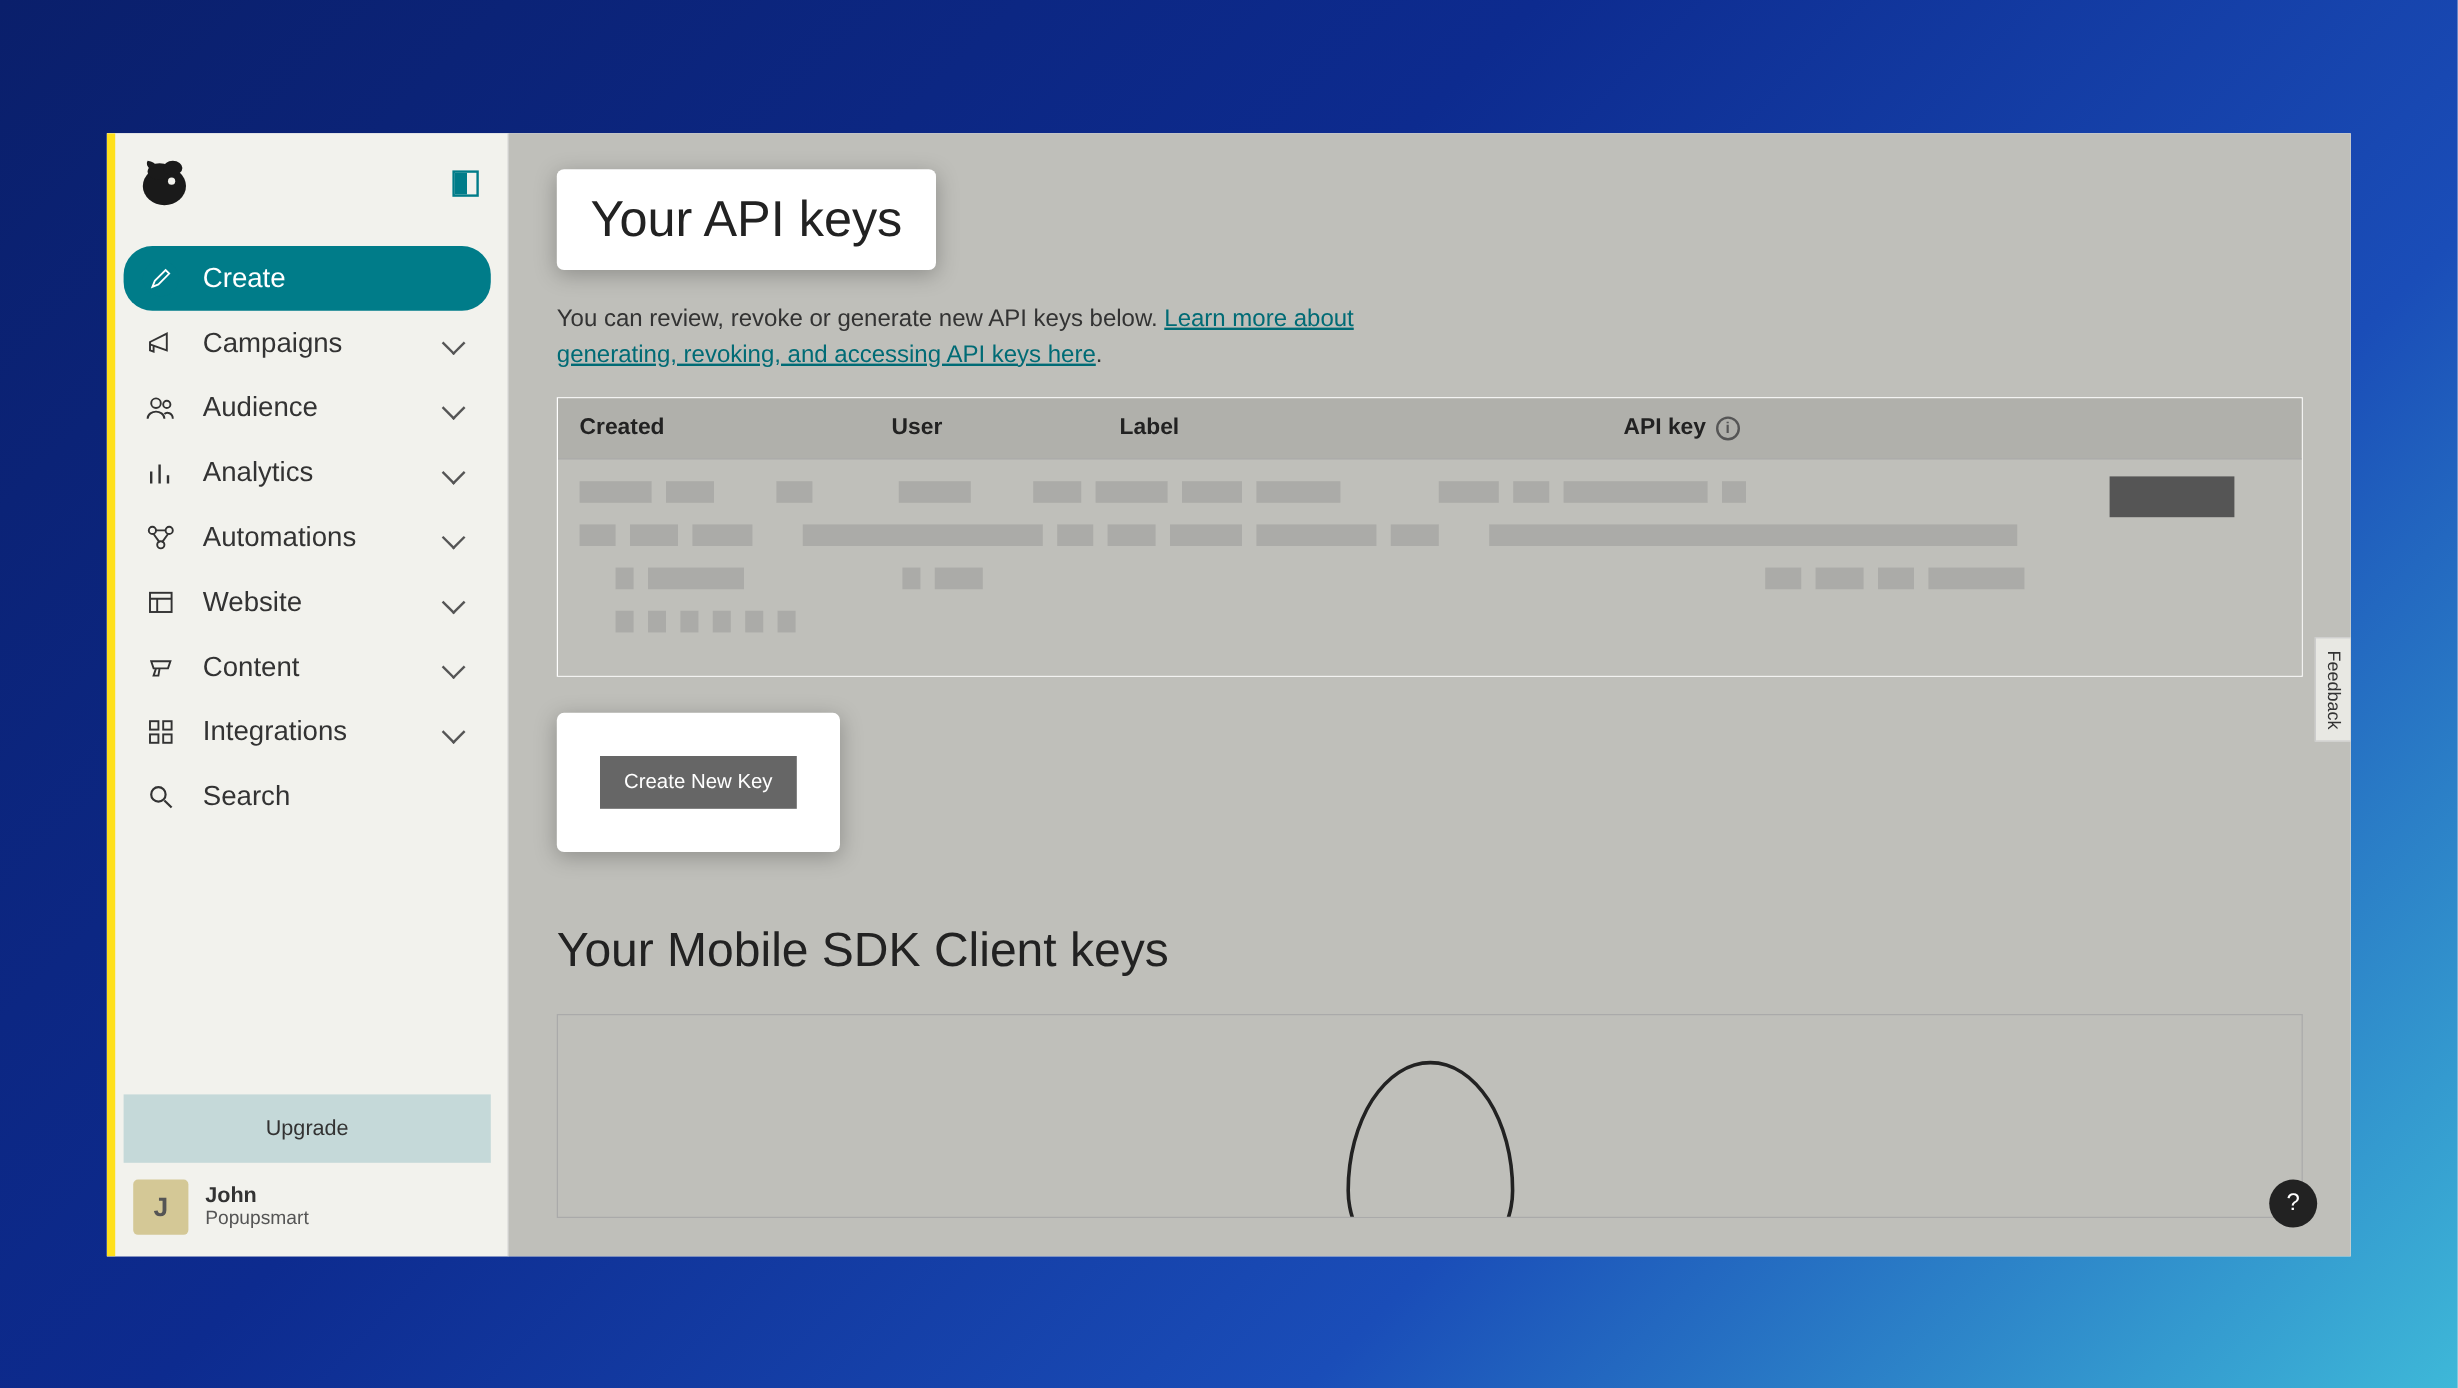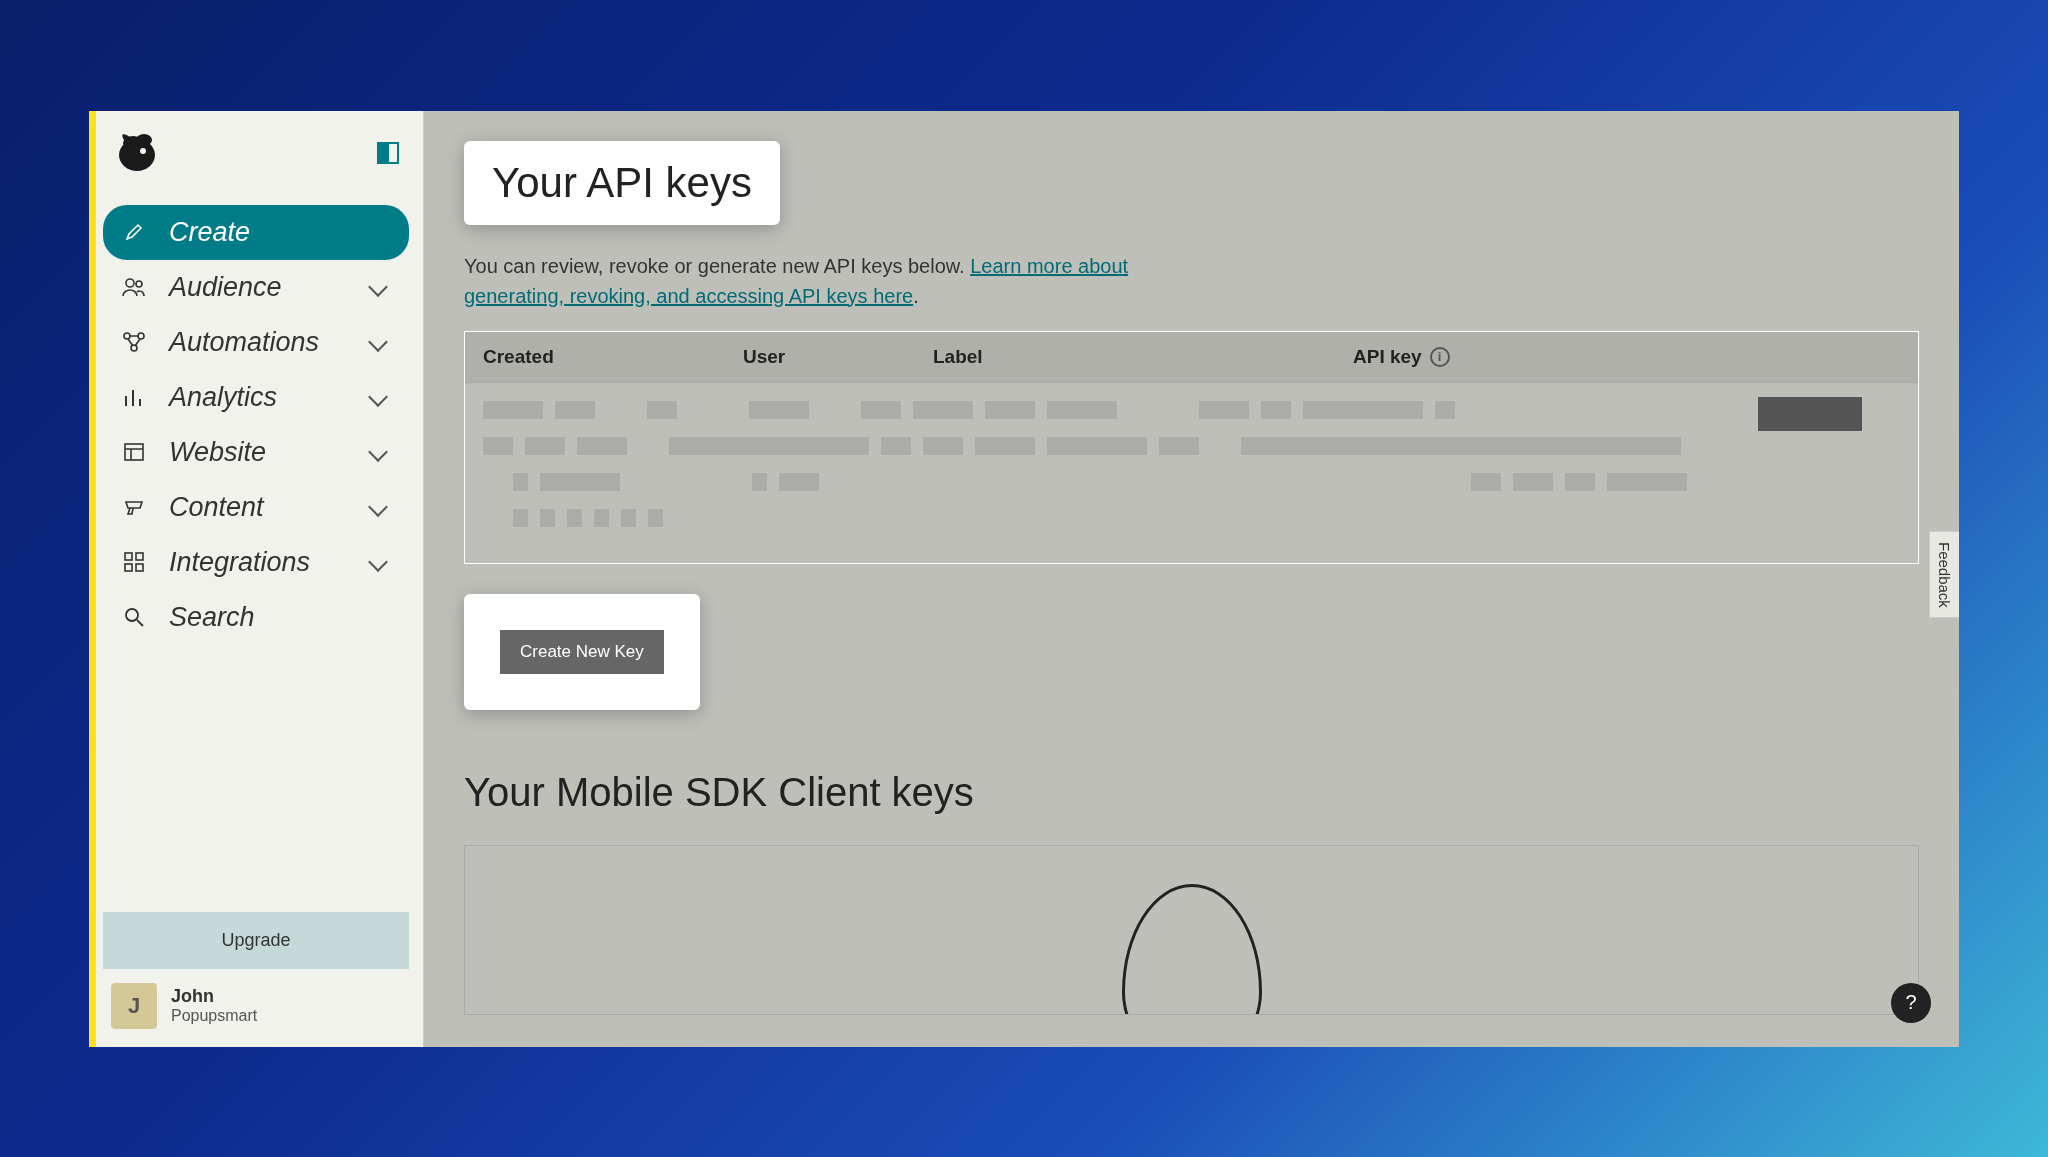--- a/index.html
+++ b/index.html
@@ -8,21 +8,21 @@
 .yellow-bar { position: absolute; left: 0; top: 0; width: 7px; height: 100%; background: #ffe01b; }
 .sidebar { width: 335px; height: 100%; background: #f2f2ed; border-right: 1px solid #ccc; display: flex; flex-direction: column; }
 .sidebar-top { padding: 18px 24px; display: flex; align-items: center; justify-content: space-between; }
 .logo { width: 48px; height: 48px; }
 .collapse-icon { width: 22px; height: 22px; border: 2px solid #007c89; background: linear-gradient(to right, #007c89 55%, transparent 55%); }
 .nav { flex: 1; padding: 10px 14px; }
 .nav-item { display: flex; align-items: center; padding: 12px 16px; border-radius: 24px; cursor: pointer; }
 .nav-item.create { background: #007c89; color: #fff; }
 .nav-icon { width: 30px; height: 30px; display: flex; align-items: center; justify-content: center; margin-right: 20px; flex-shrink: 0; }
 .nav-item.create .nav-icon { background: #007c89; border-radius: 50%; }
-.nav-label { font-size: 27px; color: #333; flex: 1; font-style: italic; }
+.nav-label { font-size: 23px; color: #333; flex: 1; }
 .nav-item.create .nav-label { color: #fff; }
 .chev { width: 14px; height: 14px; border-right: 2px solid #555; border-bottom: 2px solid #555; transform: rotate(45deg); margin-right: 8px; }
 .sidebar-bottom { padding: 0 14px 18px; }
 .upgrade-btn { width: 100%; padding: 18px; background: #c5d9d9; border: none; font-size: 18px; color: #333; cursor: pointer; }
 .user-row { display: flex; align-items: center; padding: 14px 8px 0; }
 .avatar { width: 46px; height: 46px; background: #d4c896; color: #555; display: flex; align-items: center; justify-content: center; font-size: 22px; font-weight: 600; border-radius: 4px; margin-right: 14px; }
 .user-name { font-size: 18px; font-weight: 600; color: #333; }
 .user-org { font-size: 16px; color: #555; }
 .main { flex: 1; position: relative; background: #bfbfba; overflow: hidden; }
 .dim-layer { position: absolute; inset: 0; padding: 30px 40px; }
@@ -75,53 +75,62 @@
     <div class="nav">
       <div class="nav-item create">
         <span class="nav-icon">
           <svg width="20" height="20" viewBox="0 0 20 20">
               <path d="M3 17l2-5L14 3l3 3L8 15l-5 2z" fill="none" stroke="#fff" stroke-width="1.5"></path>
             </svg>
         </span>
         <span class="nav-label">Create</span>
       </div>
 
+      <div class="nav-item">
+        <span class="nav-icon">
+            <svg width="26" height="26" viewBox="0 0 26 26">
+              <path d="M4 12l14-7v14L4 14v-2zm0 2v5l3 1v-5" fill="none" stroke="#333" stroke-width="1.6"></path>
+            </svg>
+          </span>
+        <span class="nav-label">Campaigns</span>
+        <span class="chev"></span>
+      </div>
 
       <div class="nav-item">
         <span class="nav-icon">
             <svg width="26" height="26" viewBox="0 0 26 26">
               <circle cx="9" cy="9" r="4" fill="none" stroke="#333" stroke-width="1.6"></circle>
               <circle cx="18" cy="10" r="3" fill="none" stroke="#333" stroke-width="1.6"></circle>
               <path d="M2 22c0-4 4-6 7-6s7 2 7 6M16 18c2-2 7-1 7 4" fill="none" stroke="#333" stroke-width="1.6"></path>
             </svg>
           </span>
         <span class="nav-label">Audience</span>
+        <span class="chev"></span>
+      </div>
+
+      <div class="nav-item">
+        <span class="nav-icon">
+            <svg width="26" height="26" viewBox="0 0 26 26">
+              <path d="M5 22V12M12 22V6M19 22V15" fill="none" stroke="#333" stroke-width="2"></path>
+            </svg>
+          </span>
+        <span class="nav-label">Analytics</span>
         <span class="chev"></span>
       </div>
 
       <div class="nav-item">
         <span class="nav-icon">
             <svg width="26" height="26" viewBox="0 0 26 26">
               <circle cx="6" cy="7" r="3" fill="none" stroke="#333" stroke-width="1.6"></circle>
               <circle cx="20" cy="7" r="3" fill="none" stroke="#333" stroke-width="1.6"></circle>
               <circle cx="13" cy="19" r="3" fill="none" stroke="#333" stroke-width="1.6"></circle>
               <path d="M9 7h8M7 10l5 7M19 10l-5 7" fill="none" stroke="#333" stroke-width="1.6"></path>
             </svg>
           </span>
         <span class="nav-label">Automations</span>
-        <span class="chev"></span>
-      </div>
-
-      <div class="nav-item">
-        <span class="nav-icon">
-            <svg width="26" height="26" viewBox="0 0 26 26">
-              <path d="M5 22V12M12 22V6M19 22V15" fill="none" stroke="#333" stroke-width="2"></path>
-            </svg>
-          </span>
-        <span class="nav-label">Analytics</span>
         <span class="chev"></span>
       </div>
 
       <div class="nav-item">
         <span class="nav-icon">
             <svg width="26" height="26" viewBox="0 0 26 26">
               <rect x="4" y="5" width="18" height="16" fill="none" stroke="#333" stroke-width="1.6"></rect>
               <path d="M4 10h18M10 10v11" fill="none" stroke="#333" stroke-width="1.6"></path>
             </svg>
           </span>

